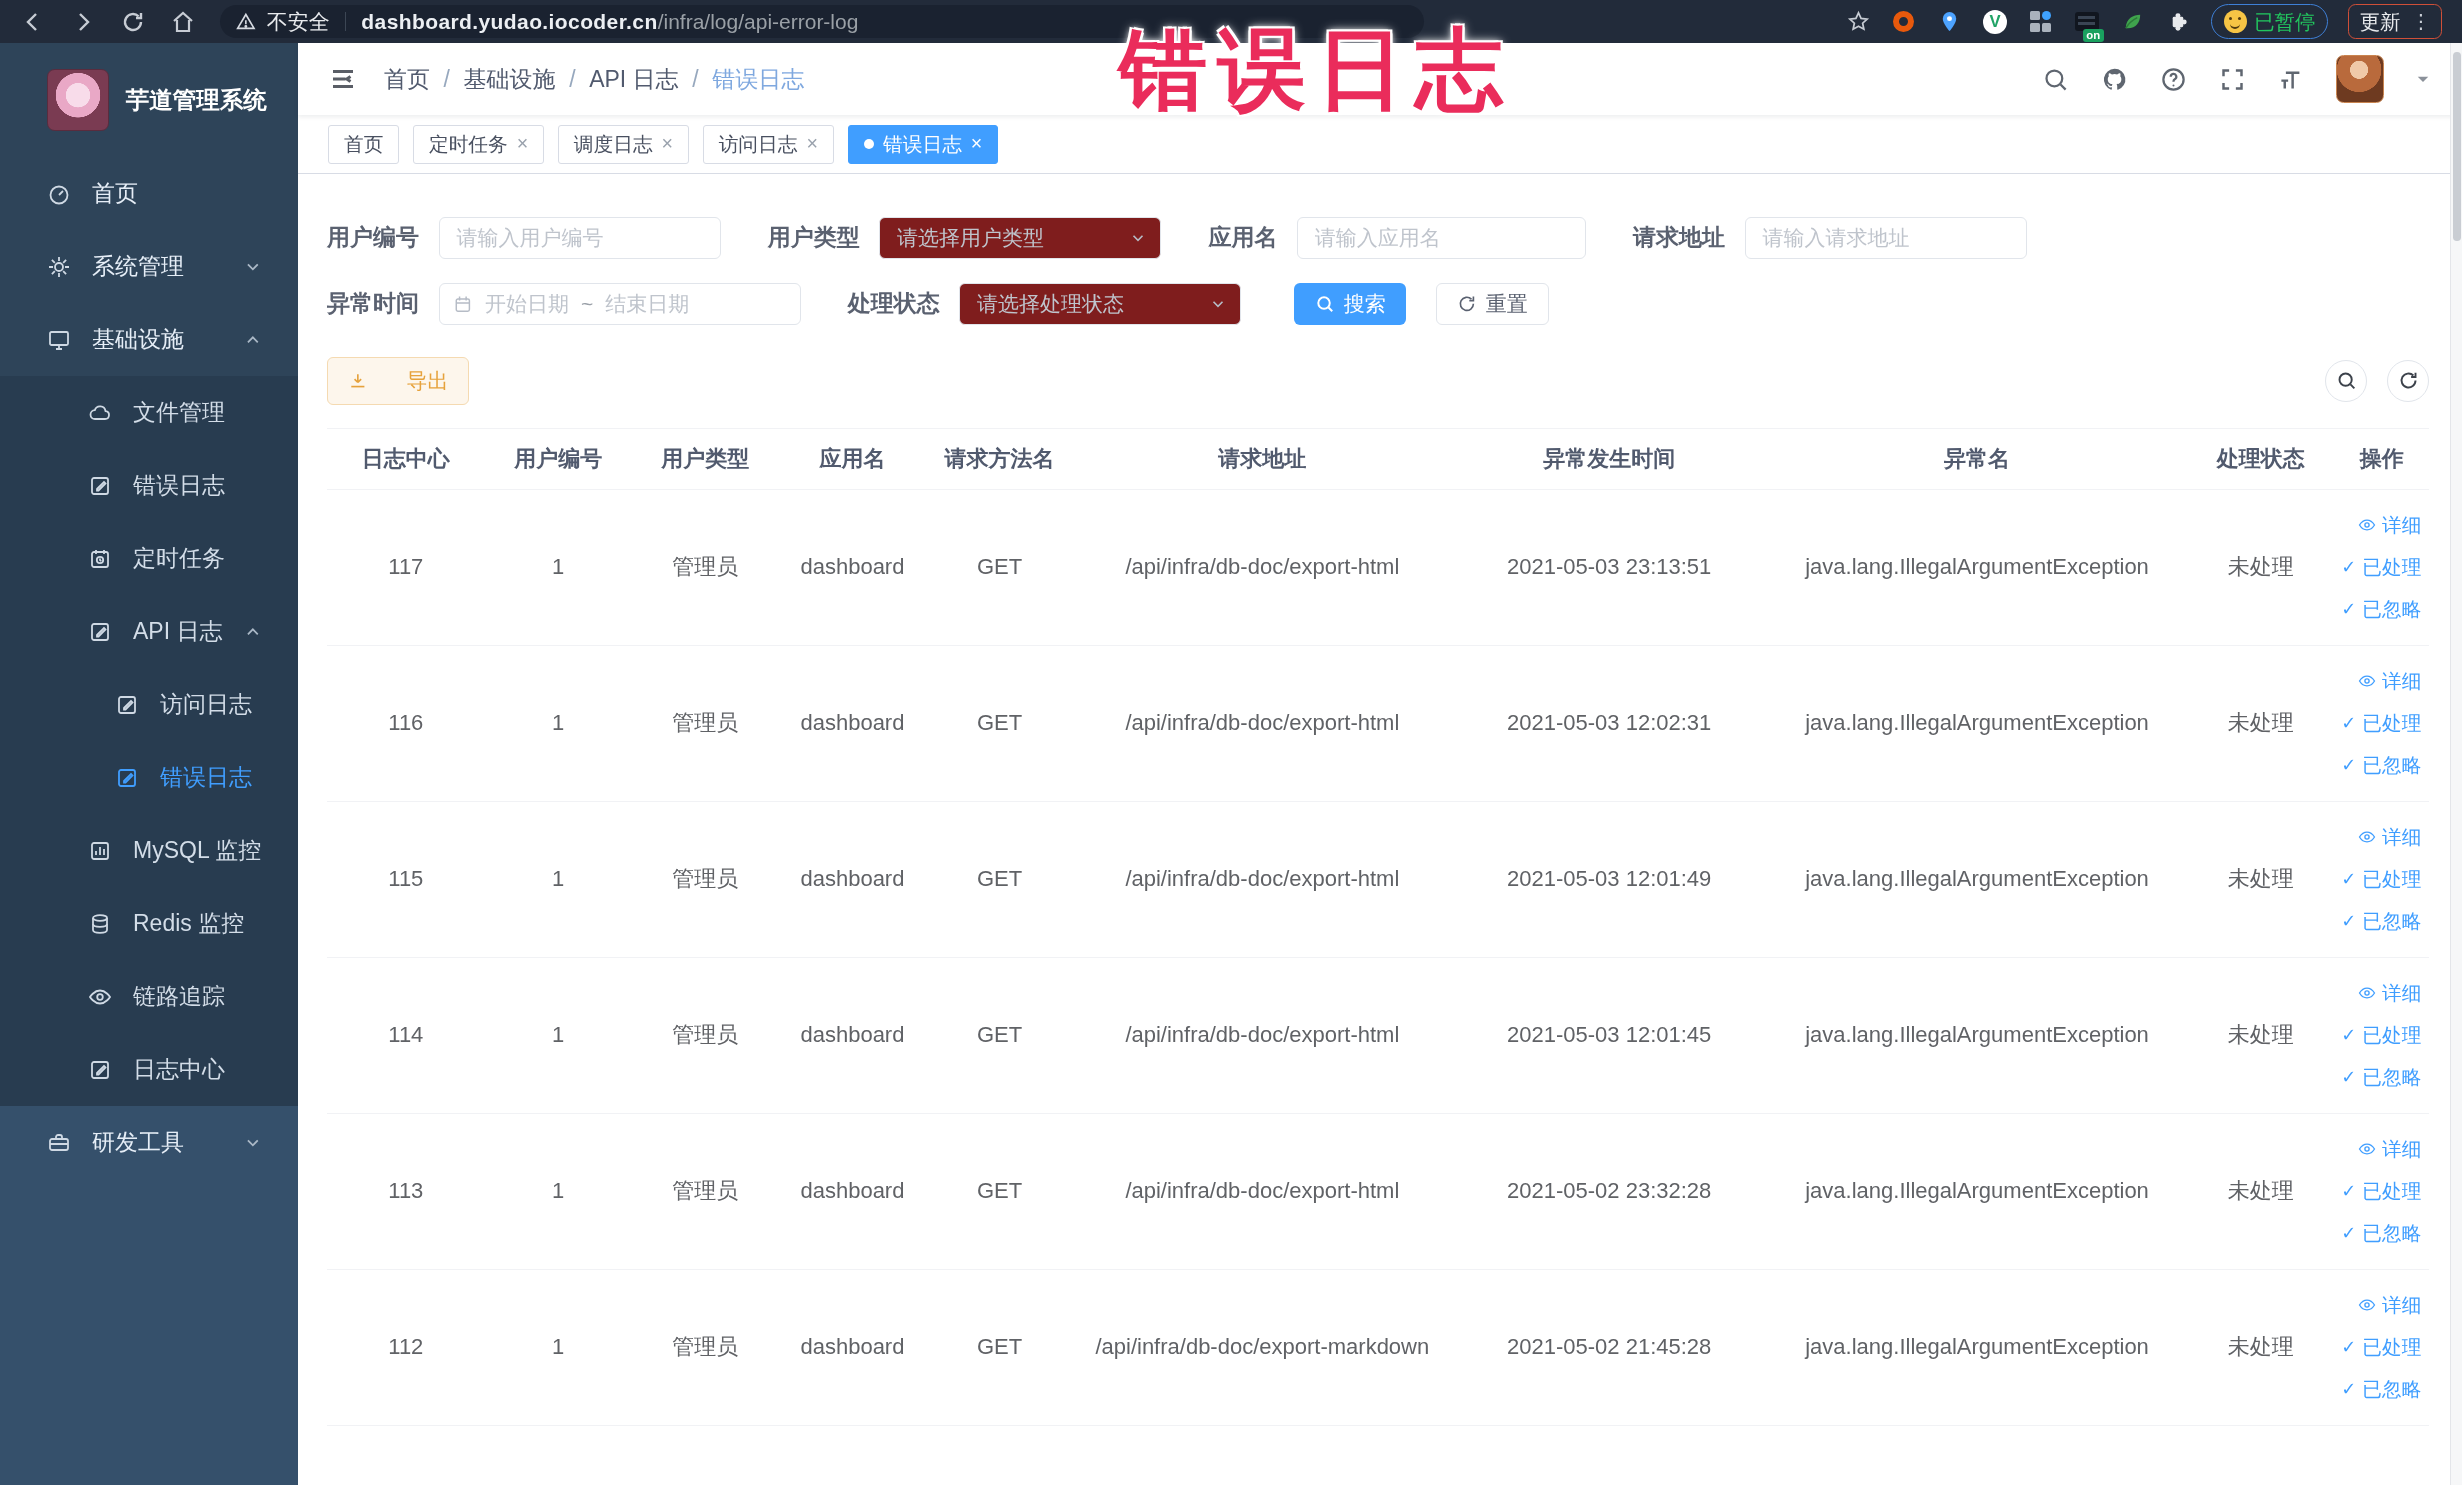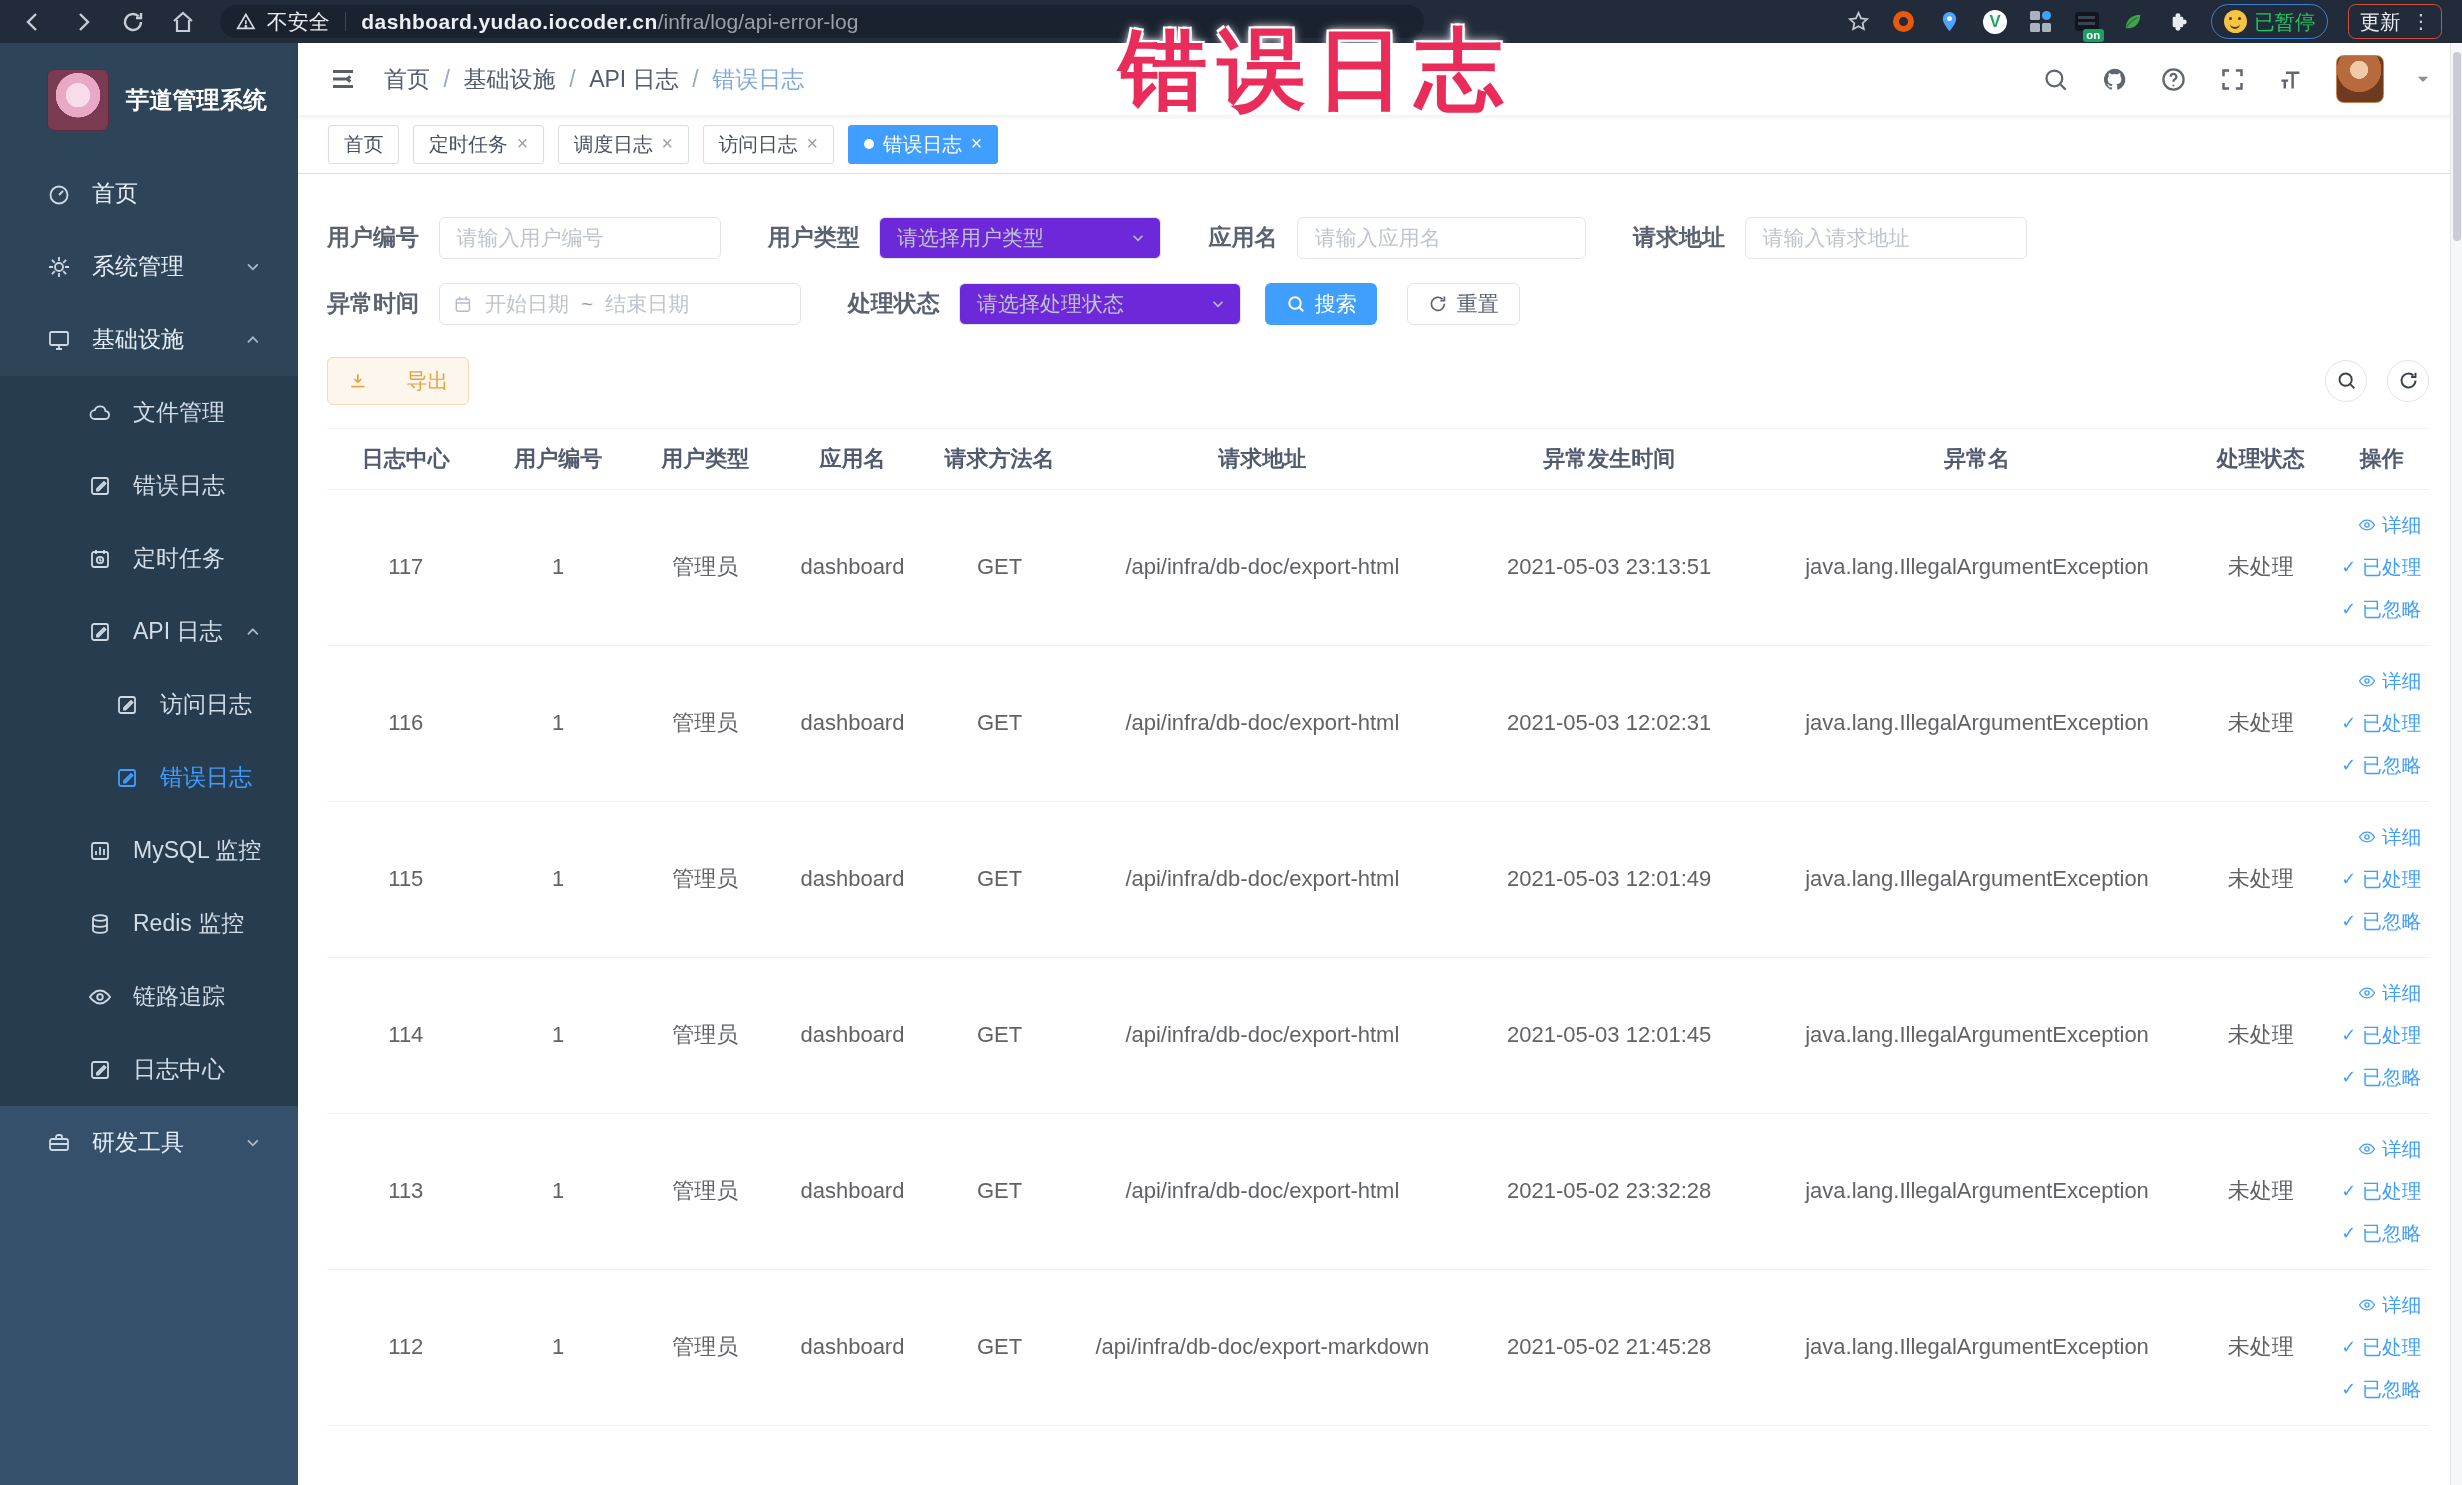--- a/index.html
+++ b/index.html
@@ -83,29 +83,29 @@
 
   .content { flex:1; background:#fff; padding:23px 33px 0 29px; overflow:hidden; }
 
   
   .filter-row { display:flex; align-items:center; margin-top:19.7px; }
   .filter-row.second { margin-top:24px; }
   .f-label { font-size:23px; font-weight:700; color:#5a6170; margin-right:19.7px; white-space:nowrap; }
   .f-group { display:flex; align-items:center; margin-right:47px; }
   .f-input { height:42px; border:1.5px solid #e1e5eb; border-radius:6px; background:#fff; font-size:21px; color:#333; padding:0 16.7px; outline:none; font-family:inherit; }
   .f-input::placeholder { color:#bfc4cc; }
-  .select-box { height:42px; border:1.5px solid #e1e5eb; border-radius:6px; display:flex; align-items:center; justify-content:space-between; padding:0 13.6px 0 16.7px; color:#bfc4cc; font-size:21px; background:#6d28d9; }
+  .select-box { height:42px; border:1.5px solid #e1e5eb; border-radius:6px; display:flex; align-items:center; justify-content:space-between; padding:0 13.6px 0 16.7px; color:#bfc4cc; font-size:21px; background:#7f1d1d; }
   .select-box .chev-d { color:#b6bcc6; display:flex; }
   .select-box .chev-d svg { width:18px; height:18px; }
   .range-box { width:362px; height:42px; border:1.5px solid #e1e5eb; border-radius:6px; display:flex; align-items:center; padding:0 13.6px; gap:12px; color:#bfc4cc; font-size:21px; background:#fff; }
   .range-box svg { width:19.7px; height:19.7px; color:#b6bcc6; flex:0 0 auto; }
   .range-sep { color:#9aa0a8; }
   .btn { height:42px; border-radius:6px; font-size:21px; display:flex; align-items:center; gap:9px; padding:0 19.7px; border:1.5px solid transparent; }
   .btn svg { width:19.7px; height:19.7px; }
-  .btn-primary { background:#409eff; color:#fff; margin-left:24px; }
+  .btn-primary { background:#409eff; color:#fff; margin-left:53px; }
   .btn-plain { background:#fff; color:#5a6170; border-color:#e1e5eb; margin-left:30px; }
   .toolbar-row { display:flex; align-items:center; margin-top:32px; }
   .btn-warning { background:#fdf6ec; color:#e6a23c; border-color:#f5dab1; height:48px;gap:39px; }
   .circle-btns { margin-left:auto; display:flex; gap:19.7px; }
   .circle-btn { width:42px; height:42px; border-radius:50%; border:1.5px solid #e1e5eb; display:flex; align-items:center; justify-content:center; color:#3c424b; background:#fff; }
   .circle-btn svg { width:21px; height:21px; }
 
   
   table.grid { width:100%; border-collapse:collapse; margin-top:23px; table-layout:fixed; }
   .grid th { height:61px; font-size:22px; font-weight:700; color:#515a6e; border-top:1.5px solid #f1f2f5; border-bottom:1.5px solid #f1f2f5; text-align:center; }

